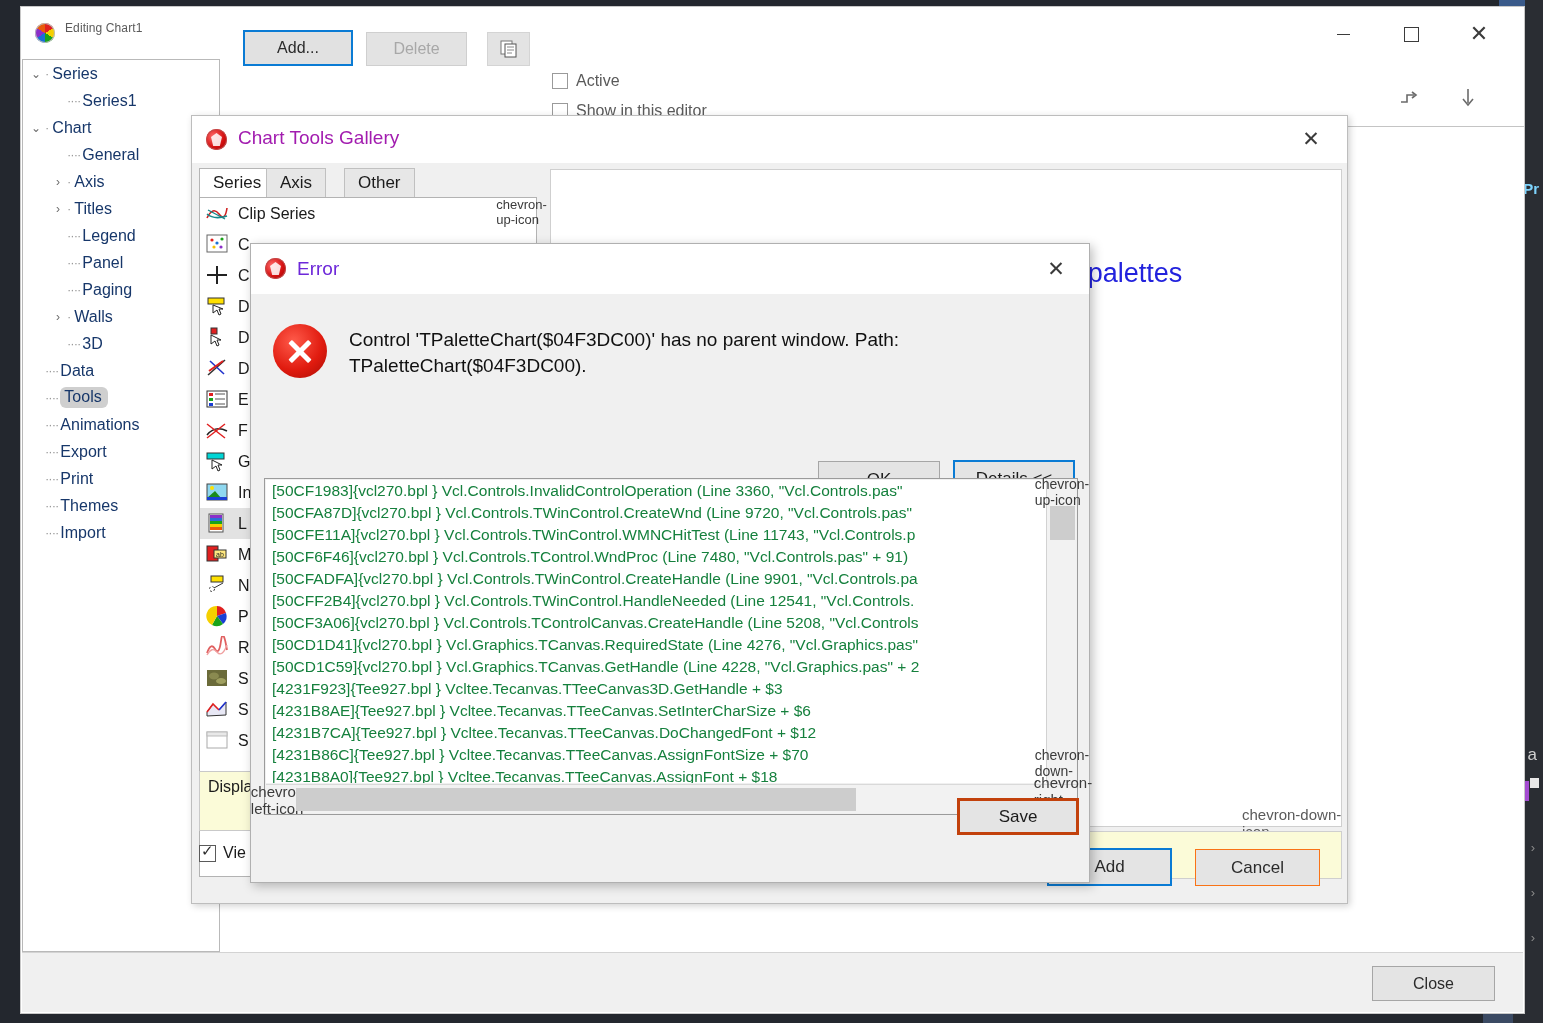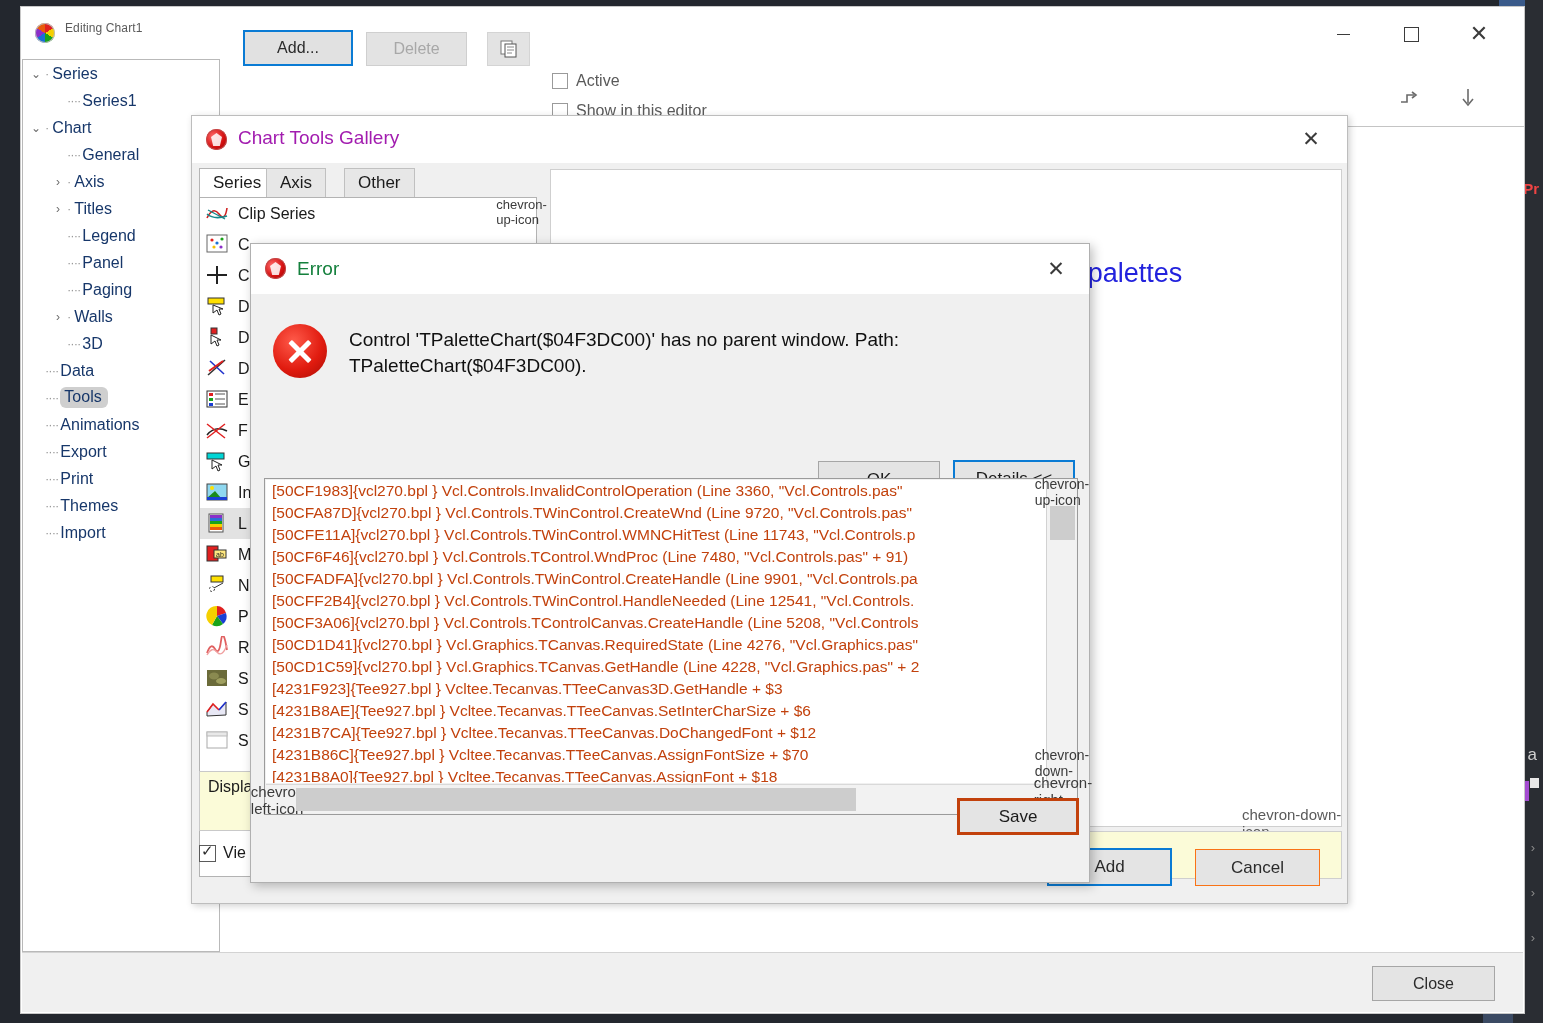--- a/index.html
+++ b/index.html
@@ -13,21 +13,21 @@
 
   
   #desktop-strip {
     position: absolute; left: 0; top: 0; width: 1543px; height: 1023px;
     background: #23272e;
   }
   #desktop-right-panel {
     position: absolute; right: 0; top: 0; width: 35px; height: 1023px;
     background: #2a2d33;
   }
-  .dk-text { position:absolute; color:#ef4444; font-size:15px; font-weight:bold; }
+  .dk-text { position:absolute; color:#7dd3fc; font-size:15px; font-weight:bold; }
   .dk-text2 { position:absolute; color:#cfcfcf; font-size:17px; }
   .dk-chev { position:absolute; color:#8a8a8a; font-size:13px; }
   #dk-sq { position:absolute; right:14px; top:781px; width:12px; height:20px; background:#a44bd1; }
   #dk-sq2 { position:absolute; right:4px; top:778px; width:9px; height:10px; background:#e8e8e8; }
   #dk-blue { position:absolute; right:18px; top:0px; width:26px; height:8px; background:#3a5a8a; }
   #dk-blue2 { position:absolute; right:30px; top:1008px; width:30px; height:15px; background:#3b4a63; }
 
   
   #editor-window {
     position: absolute; left: 20px; top: 6px;
@@ -291,21 +291,21 @@
     border-radius:50%;
     background: radial-gradient(circle at 35% 35%, #ff6b6b 0%, #d51010 55%, #8f0505 100%);
     box-shadow: 0 0 0 1px #c24a4a inset;
   }
   #error-icon-small::after {
     content:""; position:absolute; left:5px; top:4px; width:11px; height:13px;
     background:#ffffff; clip-path: polygon(50% 0,100% 30%,80% 100%,20% 100%,0 30%);
     opacity:0.85;
   }
   #error-title {
-    position:absolute; left:46px; top:14px; font-size:19px; color:#15803d;
+    position:absolute; left:46px; top:14px; font-size:19px; color:#6d28d9;
   }
   #error-close {
     position:absolute; right:12px; top:10px; width:42px; height:30px;
     font-size:21px; color:#3b3b3b;
     display:flex; align-items:center; justify-content:center; cursor:pointer;
   }
   #error-body {
     position:absolute; left:0; top:50px; width:100%; height:180px;
     background:#f0f0f0;
   }
@@ -341,21 +341,21 @@
   #details-pane {
     position:absolute; left:13px; top:234px; width:814px; height:337px;
     background:#f0f0f0; border:1px solid #9b9b9b;
   }
   #trace-list {
     position:absolute; left:1px; top:1px; width:781px; height:303px;
     background:#ffffff; overflow:hidden;
   }
   .trace-line {
     height:22px; line-height:22px;
-    font-size:15.5px; color:#c2410c;
+    font-size:15.5px; color:#15803d;
     white-space:nowrap; padding-left:6px;
     font-family:"Liberation Sans", sans-serif;
   }
   #trace-vscroll {
     position:absolute; right:1px; top:1px; width:30px; height:303px;
     background:#f2f2f2; border-left:1px solid #d2d2d2;
   }
   #trace-vscroll .arrow-up, #trace-vscroll .arrow-dn {
     position:absolute; left:0; width:30px; height:24px;
     display:flex; align-items:center; justify-content:center;

